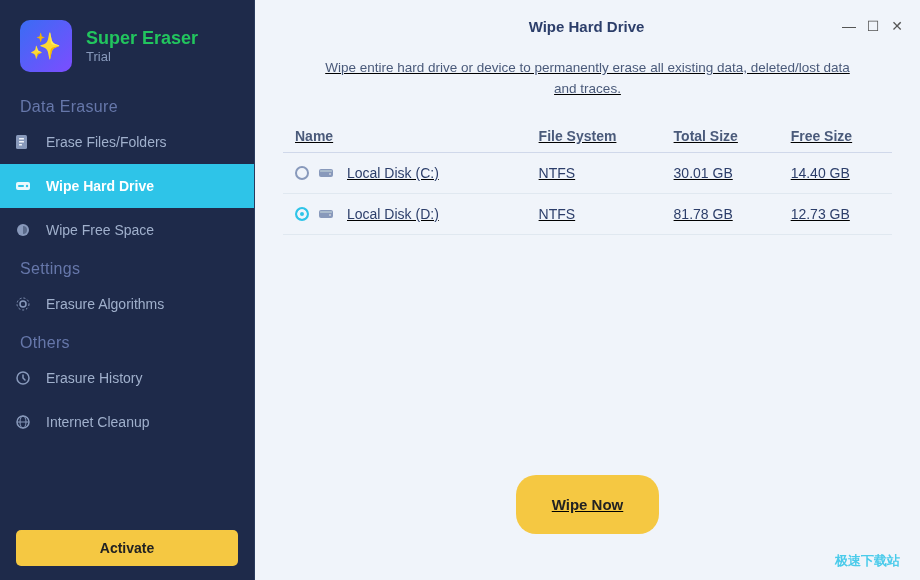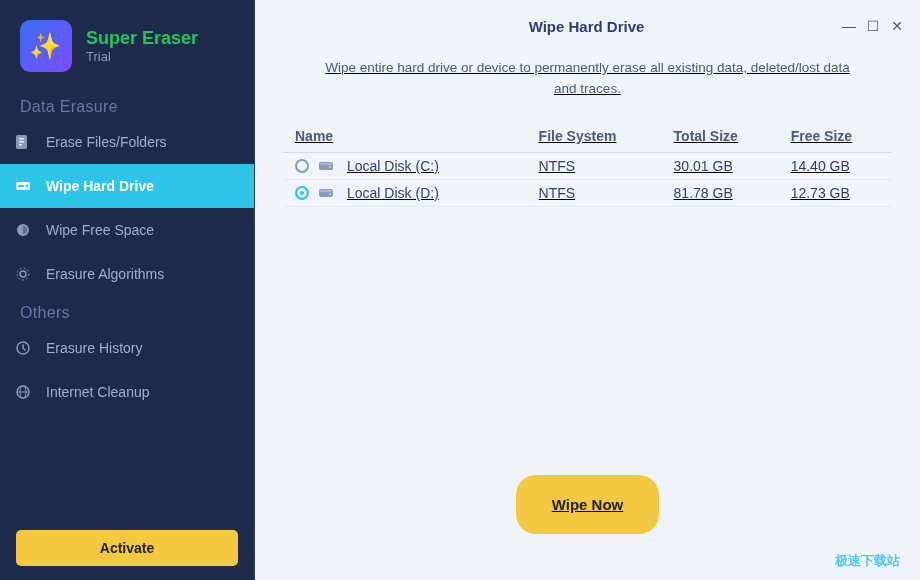--- a/index.html
+++ b/index.html
@@ -176,21 +176,21 @@
       padding: 8px 12px;
       text-align: left;
       border-bottom: 1px solid #d0d8ea;
     }
 
     .disk-table tbody tr {
       border-bottom: 1px solid #e0e8f0;
     }
 
     .disk-table tbody tr td {
-      padding: 4px 12px;
+      padding: 11px 12px;
       color: #2c3e6a;
       font-size: 14px;
     }
 
     .disk-row-select {
       display: flex;
       align-items: center;
       gap: 8px;
     }
 
@@ -274,20 +274,21 @@
   <div class="nav-item">
     <span class="nav-icon">
       <svg width="18" height="18" viewBox="0 0 18 18" fill="none">
         <path d="M9 3a6 6 0 100 12A6 6 0 009 3z" fill="#8899bb"></path>
         <path d="M9 5a4 4 0 010 8V5z" fill="#5a6a8a"></path>
       </svg>
     </span>
     <span>Wipe Free Space</span>
   </div>
 
+  <div class="section-label">Settings</div>
 
   <div class="nav-item">
     <span class="nav-icon">
       <svg width="18" height="18" viewBox="0 0 18 18" fill="none">
         <circle cx="9" cy="9" r="3" stroke="#8899bb" stroke-width="1.5"></circle>
         <circle cx="9" cy="9" r="6" stroke="#8899bb" stroke-width="1" stroke-dasharray="2 2"></circle>
       </svg>
     </span>
     <span>Erasure Algorithms</span>
   </div>

